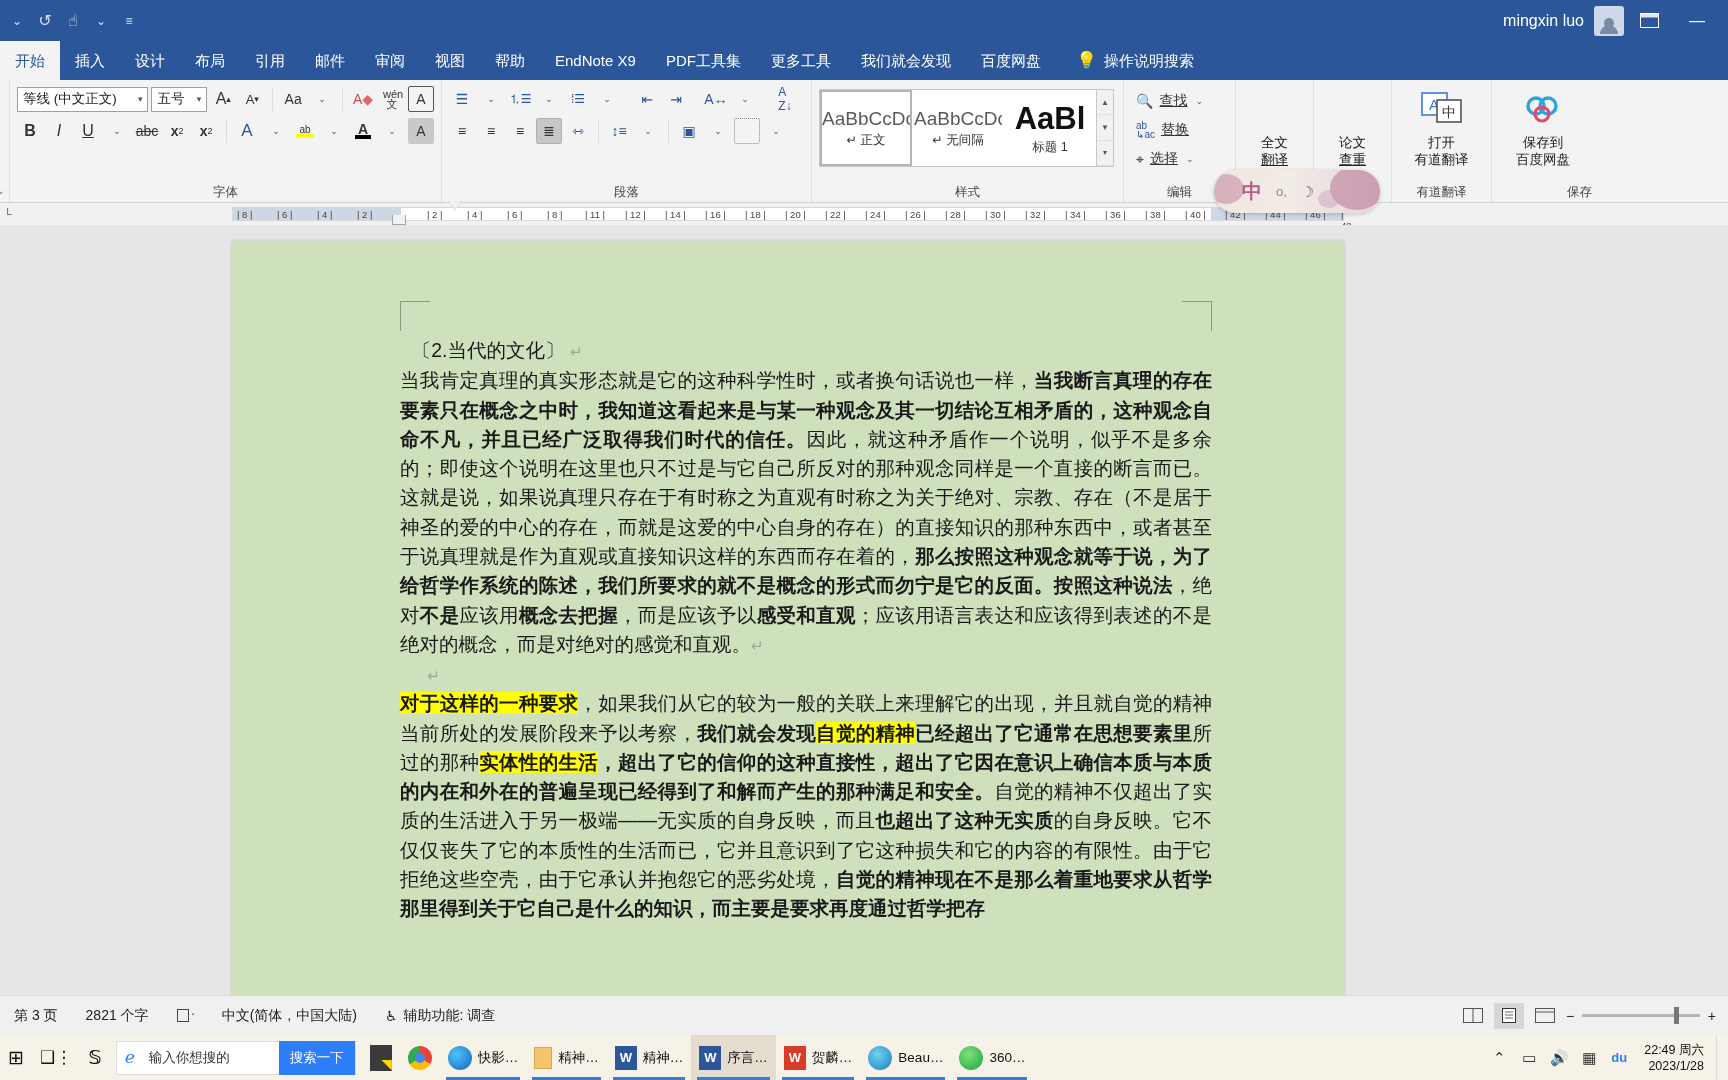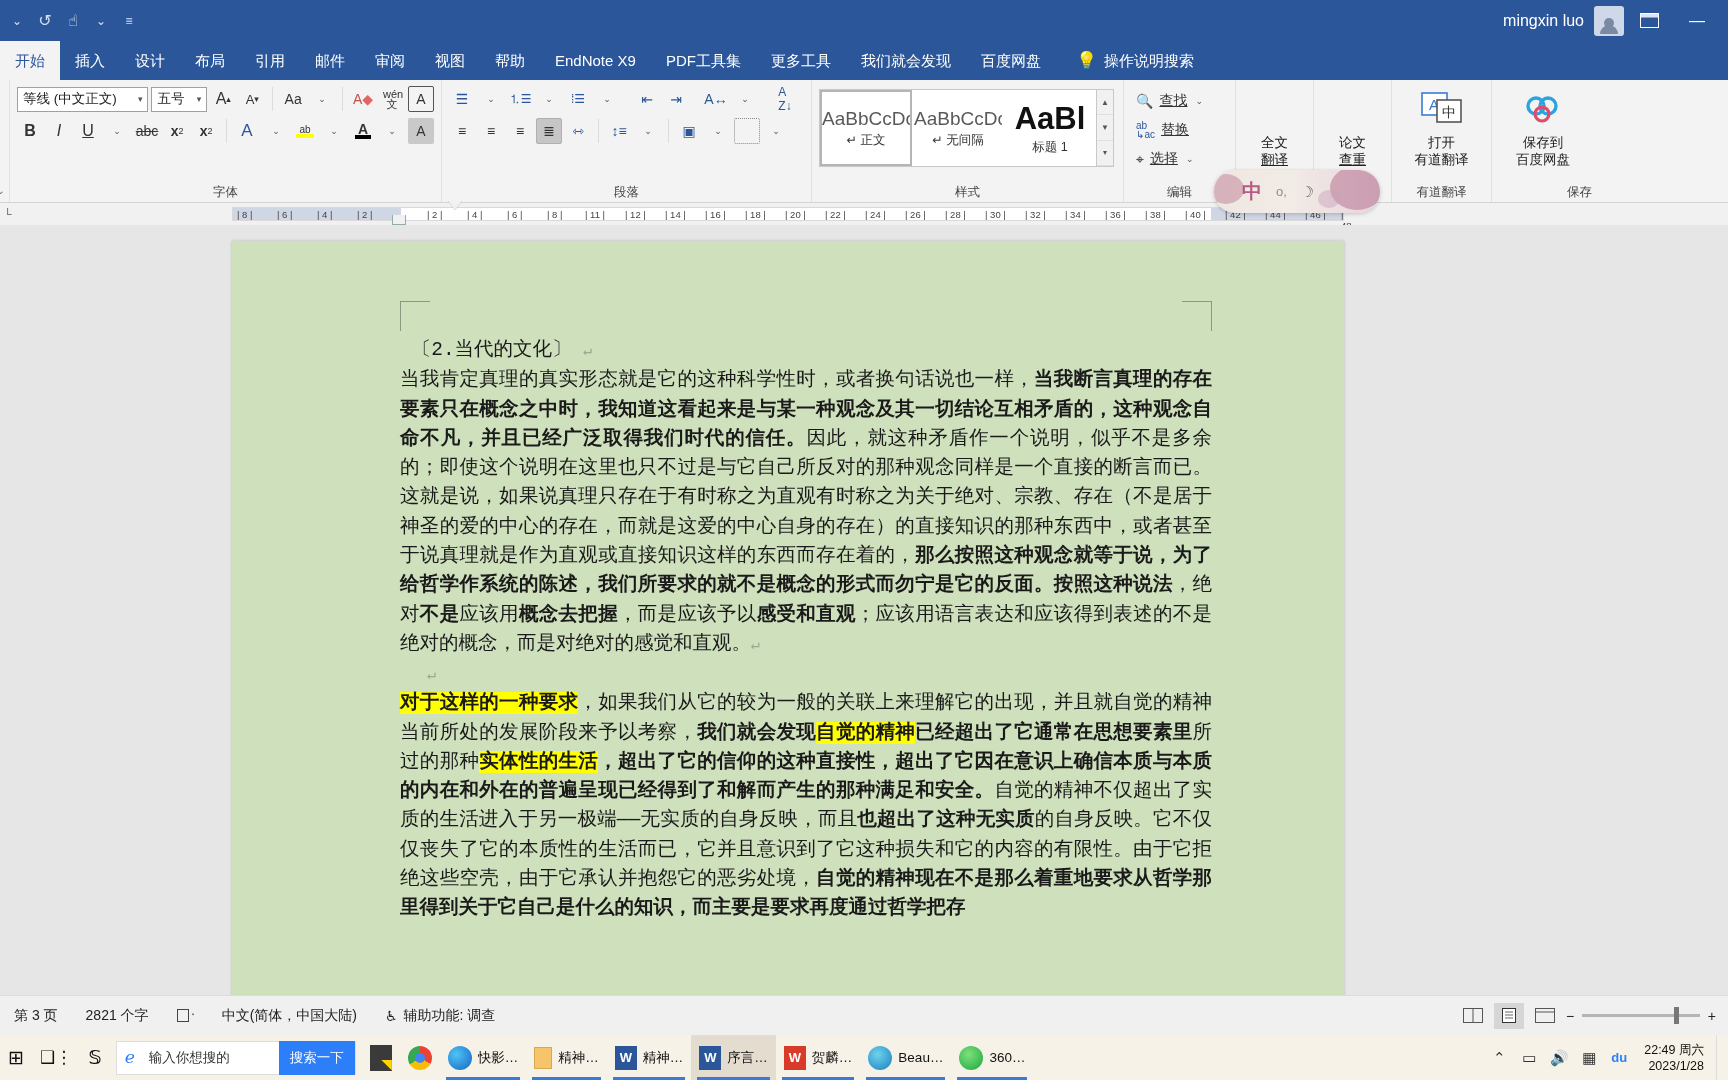--- a/index.html
+++ b/index.html
@@ -139,21 +139,21 @@
   }
   .page {
     position: absolute; left: 232px; top: 16px; width: 1112px; bottom: -40px;
     background: #cfe0bc; box-shadow: 0 0 3px rgba(0,0,0,.2);
   }
   .margin-mark { position: absolute; width: 30px; height: 30px; }
   .mm-tl { left: 168px; top: 60px; border-left: 1px solid #8a9a80; border-top: 1px solid #8a9a80; }
   .mm-tr { right: 132px; top: 60px; border-right: 1px solid #8a9a80; border-top: 1px solid #8a9a80; }
   .docbody {
     position: absolute; left: 168px; right: 132px; top: 95px;
-    font-family: Liberation Mono, monospace;
+    font-family: Liberation Sans, sans-serif;
     font-size: 19.5px; line-height: 29.3px; color: #1a1a1a; text-align: justify;
   }
   .docbody p { margin: 0; }
   .b { font-weight: bold; }
   .hl { background: #ffff00; }
   .pilcrow { color: #9aa894; font-size: 15px; }
   .blankline { height: 29px; }
 
   
   .statusbar {

